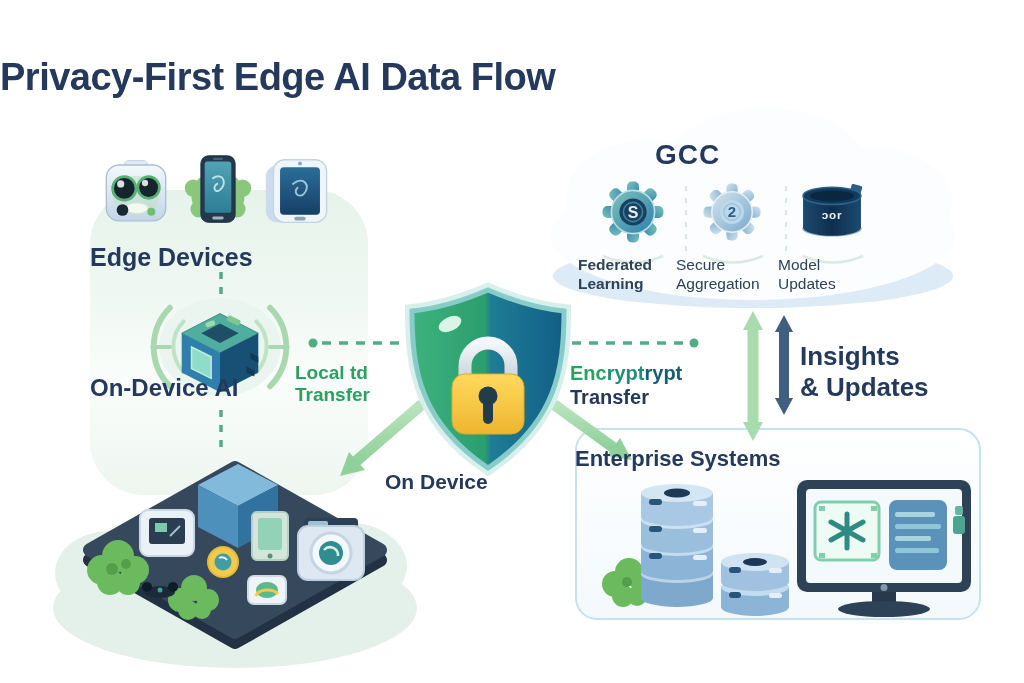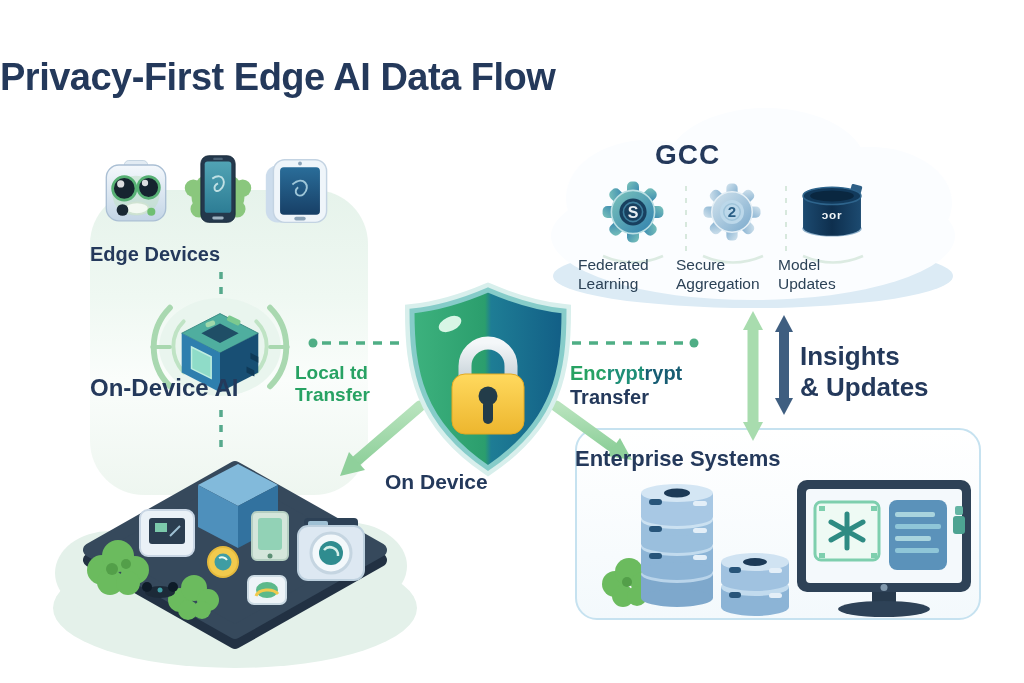--- a/index.html
+++ b/index.html
@@ -371,21 +371,21 @@
     <rect x="70" y="8" width="14" height="10" rx="2" fill="#2e5f86" transform="rotate(15 77 13)"></rect>
     <ellipse cx="46" cy="64" rx="38" ry="10" fill="#8fb0ca"></ellipse>
     <path d="M9 22 L9 62 A37 11 0 0 0 83 62 L83 22 Z" fill="url(#ctG)"></path>
     <ellipse cx="46" cy="22" rx="37" ry="11" fill="#123a5c" stroke="#2e648c" stroke-width="2"></ellipse>
     <ellipse cx="46" cy="22" rx="28" ry="7" fill="#0a2740"></ellipse>
     <text x="46" y="52" text-anchor="middle" font-size="15" font-weight="bold" fill="#f0f5f8" letter-spacing="1" font-family="Liberation Sans, sans-serif">ɔor</text>
   </svg>
 
   <h1 class="lbl title" style="color:#24395b">Privacy-First Edge AI Data Flow</h1>
 
-  <div class="lbl z6" style="left:90px;top:243px;width:260px;font-size:20px">Edge Devices</div>
+  <div class="lbl z6" style="left:90px;top:243px;width:260px;font-size:25px">Edge Devices</div>
 
   <div class="lbl z6" style="left:90px;top:374px;width:260px;font-size:24px">On-Device AI</div>
 
   <div class="lbl green z6" style="left:295px;top:362px;width:115px;font-size:19px">
     <div>Local td</div>
     <div>Transfer</div>
   </div>
 
   <div class="lbl z6" style="left:385px;top:470px;width:200px;font-size:21px">
     <div>On Device</div>
@@ -393,21 +393,21 @@
 
   <div class="lbl z6" style="left:570px;top:362px;width:145px;font-size:20px">
     <div>
       <span style="color:#27a263">Enc</span><span style="color:#1f8f77">rypt</span><span style="color:#175d73">rypt</span>
     </div>
     <div style="color:#24395b">Transfer</div>
   </div>
 
   <div class="lbl z6" style="left:655px;top:138px;width:150px;font-size:28px;letter-spacing:1px">GCC</div>
 
-  <div class="lbl z6" style="left:578px;top:256px;width:110px;font-size:15.5px;font-weight:normal;color:#2c4257;line-height:1.22">
+  <div class="lbl z6" style="left:578px;top:256px;width:110px;font-size:15.5px;font-weight:bold;color:#2c4257;line-height:1.22">
     <div>Federated</div>
     <div>Learning</div>
   </div>
   <div class="lbl z6" style="left:778px;top:256px;width:110px;font-size:15.5px;font-weight:normal;color:#2c4257;line-height:1.22">
     <div>Model</div>
     <div>Updates</div>
   </div>
   <div class="lbl z6" style="left:676px;top:256px;width:112px;font-size:15.5px;font-weight:normal;color:#2c4257;line-height:1.22">
     <div>Secure</div>
     <div>Aggregation</div>

